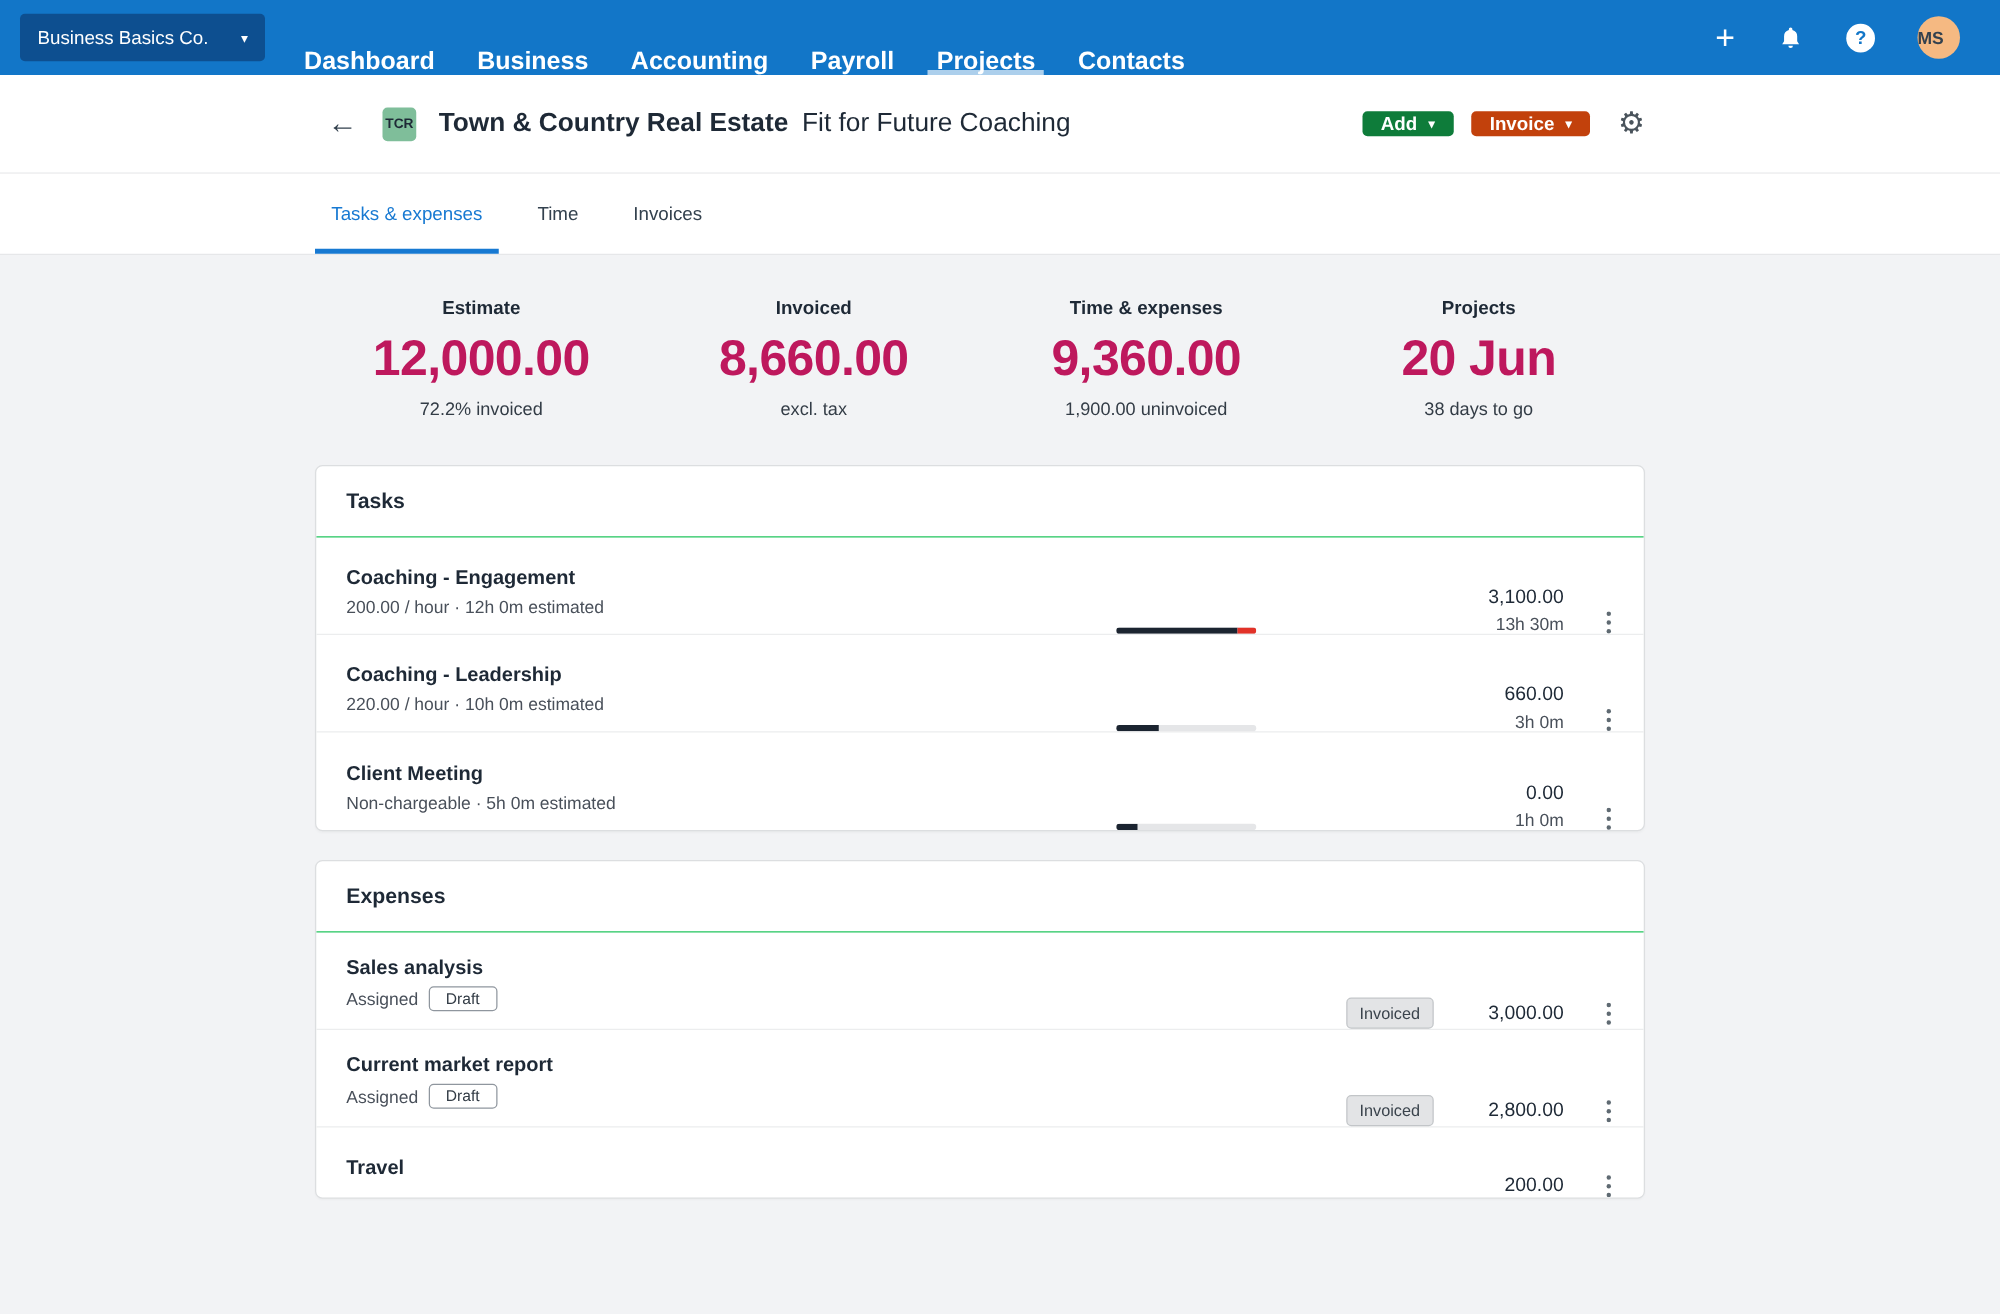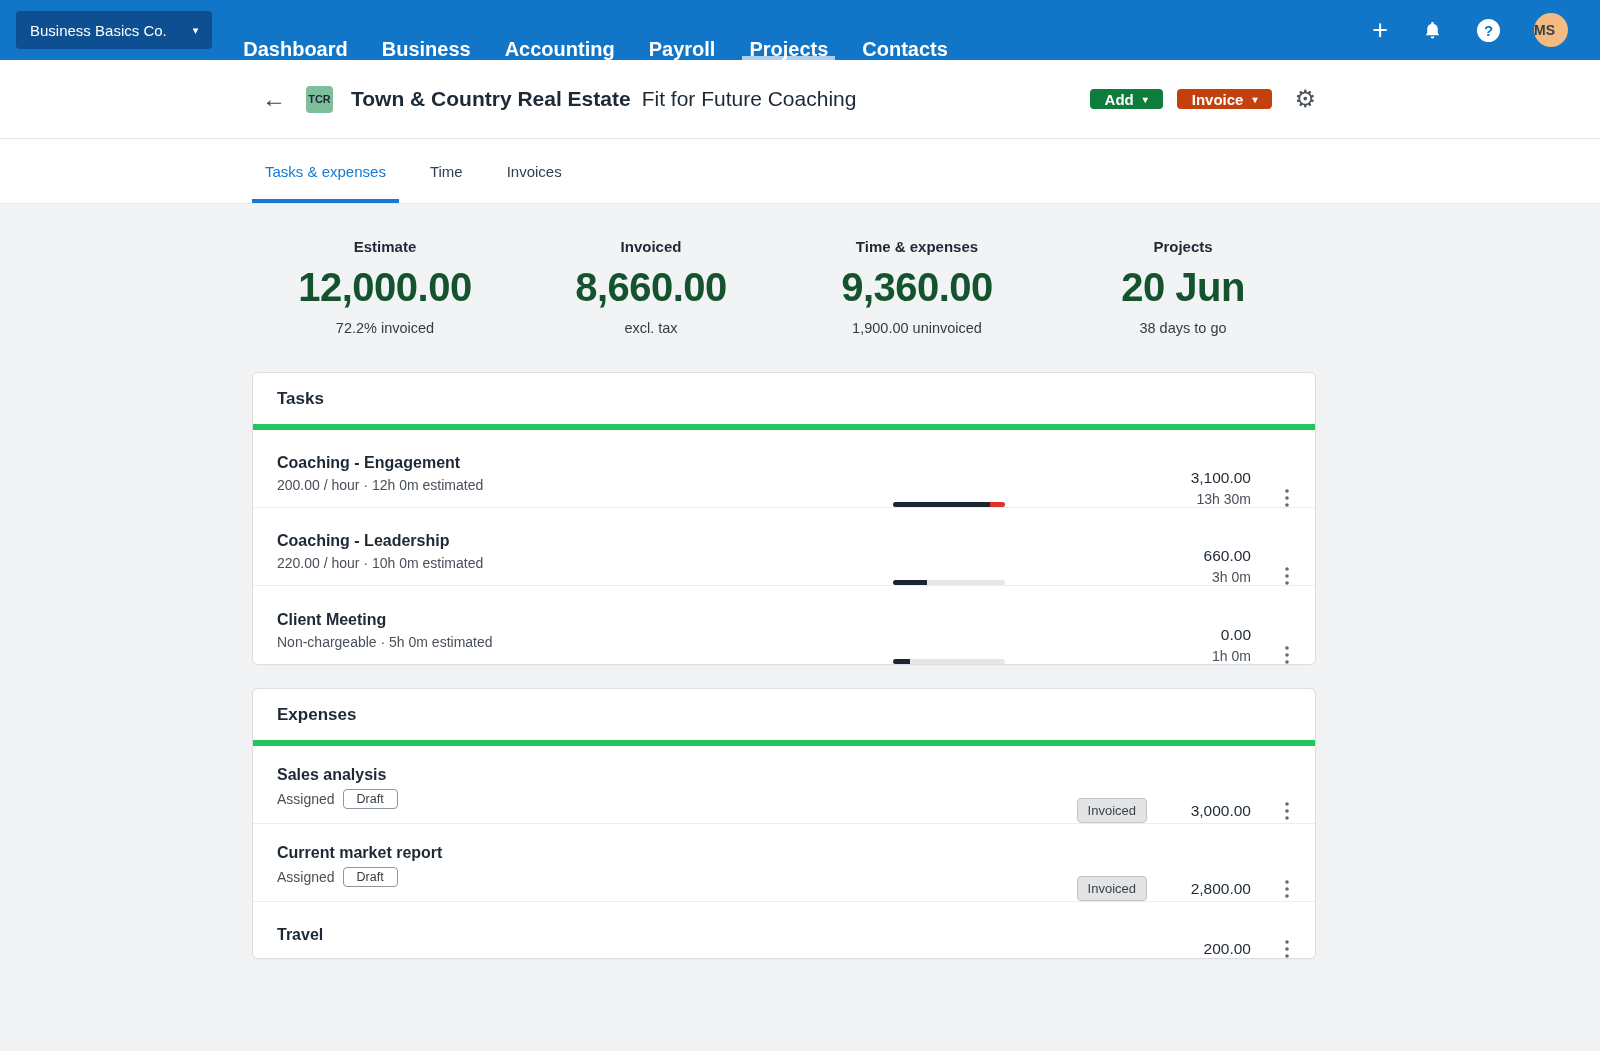--- a/index.html
+++ b/index.html
@@ -45,29 +45,29 @@
   .tabs { width:1064px; margin-left:252px; height:64px; display:flex; align-items:center; }
   .tab { position:relative; height:100%; display:flex; align-items:center; padding:0 13px; margin-right:18px;
          font-size:15px; color:#33414E; cursor:pointer; }
   .tab.active { color:#1779D2; }
   .tab.active::after { content:""; position:absolute; left:0; right:0; bottom:0; height:4px; background:#1779D2; }
 
   
   .stats { width:1064px; margin:34px 0 36px 252px; display:flex; }
   .stat { flex:1; text-align:center; }
   .stat-label { font-size:15px; font-weight:700; color:#1E2936; }
-  .stat-value { font-size:40px; font-weight:700; color:#14532d; letter-spacing:-0.5px; margin-top:10px; }
+  .stat-value { font-size:40px; font-weight:700; color:#be185d; letter-spacing:-0.5px; margin-top:10px; }
   .stat-sub { font-size:14.5px; color:#333C46; margin-top:10px; }
 
   
   .card { width:1064px; margin-left:252px; background:#fff; border:1px solid #DCDEE0; border-radius:6px;
           box-shadow:0 1px 2px rgba(0,0,0,0.03); overflow:hidden; }
   .card + .card { margin-top:23px; }
   .card-header { height:57px; display:flex; align-items:center; padding:0 24px; font-size:17px; font-weight:700;
-                 border-bottom:6px solid #22c55e; }
+                 border-bottom:1px solid #22c55e; }
   .row { display:flex; align-items:flex-end; padding:0 24px; min-height:78px; border-bottom:1px solid #ECEDEE; }
   .row:last-child { border-bottom:none; }
   .row-main { flex:1; padding:14px 0; }
   .row-name { font-size:16px; font-weight:700; color:#1E2936; }
   .row-detail { font-size:14px; color:#49505A; margin-top:5px; }
   .row-sub-line { display:flex; align-items:center; gap:8px; margin-top:5px; }
 
   .progress { width:112px; height:5px; border-radius:3px; background:#E5E6E8; overflow:hidden; display:flex; margin-right:86px; }
   .progress .fill-dark { height:100%; background:#1B2430; }
   .progress .fill-red { height:100%; background:#E23228; }

